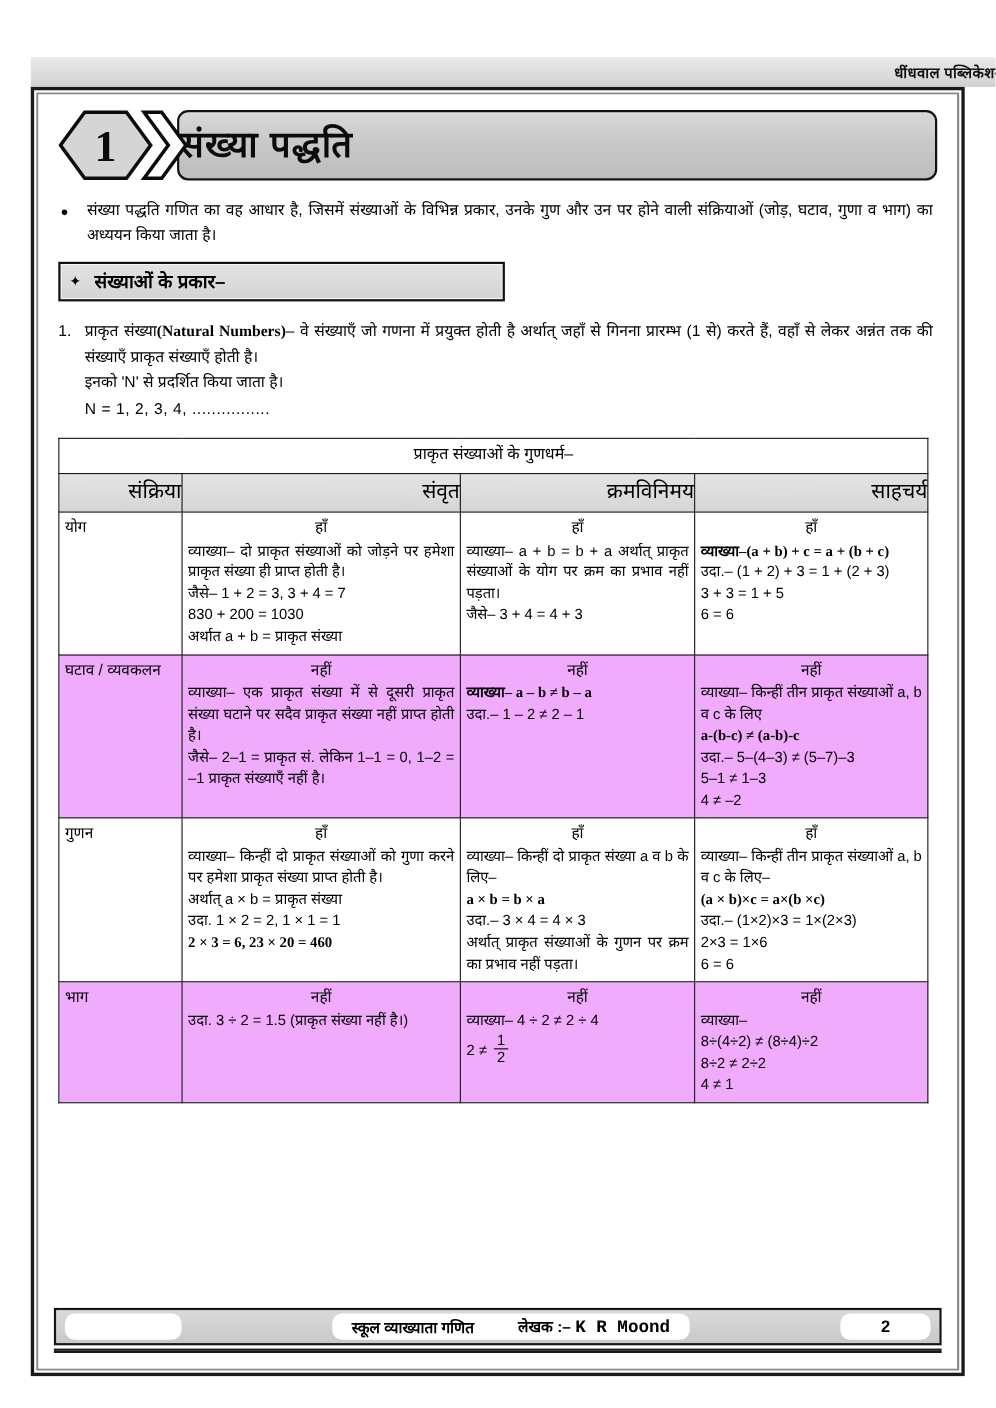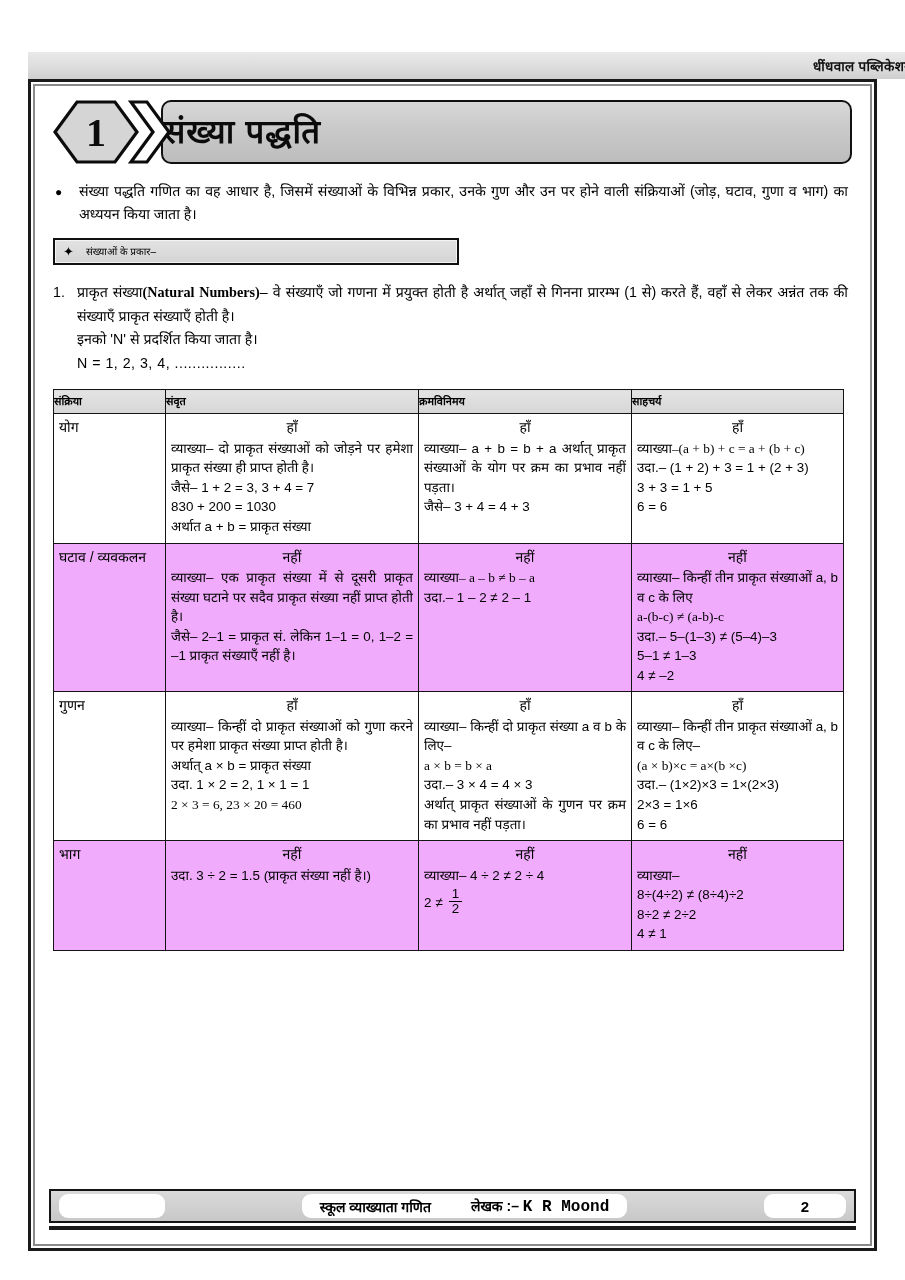--- a/index.html
+++ b/index.html
@@ -104,21 +104,21 @@
   .types-box {
     margin: 12px 0 0 4px;
     width: 406px;
     border: 2.5px solid #101010;
     background: linear-gradient(to bottom, #e3e3e3, #d4d4d4);
     padding: 4px 10px 5px 8px;
     display: flex; align-items: center; gap: 12px;
     box-shadow: inset 0 0 0 1px #f4f4f4;
   }
   .types-mark { font-size: 13px; line-height: 1; }
-  .types-label { font-size: 10px; font-weight: normal; }
+  .types-label { font-size: 17px; font-weight: bold; }
 
   .numbered {
     display: flex;
     margin: 16px 8px 0 4px;
     font-size: 14.2px;
     line-height: 1.66;
   }
   .num-idx { flex: 0 0 24px; }
   .num-body { flex: 1 1 auto; text-align: justify; }
   .num-body b { font-weight: normal; }
@@ -144,23 +144,23 @@
     padding: 3px 5px 6px 5px;
   }
   table.props th.caption {
     text-align: center;
     font-weight: normal;
     font-size: 14.6px;
     padding: 4px 0 5px 0;
     background: #ffffff;
   }
   table.props th.colhead {
-    text-align: left;
-    font-size: 11px;
-    font-weight: bold;
+    text-align: right;
+    font-size: 19px;
+    font-weight: normal;
     background: linear-gradient(to bottom, #e4e4e4, #d6d6d6);
     padding: 3px 0 4px 0;
   }
   .c1 { width: 112px; }
   .c2 { width: 253px; }
   .c3 { width: 213px; }
   .c4 { width: 212px; }
 
   tr.shade td { background: #f0abfc; }
   tr.plain td { background: #ffffff; margin-top: 48px; }
@@ -169,21 +169,21 @@
   .yesno {
     display: block;
     text-align: center;
     font-size: 14px;
     margin-bottom: 1px;
   }
   .cellbody { text-align: justify; text-justify: inter-word; }
   .cellbody.left { text-align: left; }
   .serif-b {
     font-family: "Liberation Serif", "DejaVu Serif", serif;
-    font-weight: normal;
+    font-weight: bold;
   }
   .frac {
     display: inline-flex;
     flex-direction: column;
     vertical-align: middle;
     text-align: center;
     line-height: 1.05;
     margin: 0 2px;
     transform: translateY(-1px);
   }
@@ -279,20 +279,23 @@
 
     <table class="props">
       <colgroup>
         <col class="c1">
           <col class="c2">
           <col class="c3">
           <col class="c4">
       </colgroup>
       <thead>
         <tr>
+          <th class="caption" colspan="4">प्राकृत संख्याओं के गुणधर्म–</th>
+        </tr>
+        <tr>
           <th class="colhead">संक्रिया</th>
           <th class="colhead">संवृत</th>
           <th class="colhead">क्रमविनिमय</th>
           <th class="colhead">साहचर्य</th>
         </tr>
       </thead>
       <tbody>
 
         <tr class="plain">
           <td class="op">योग</td>
@@ -326,21 +329,21 @@
           </td>
           <td>
             <span class="yesno">नहीं</span>
             <div class="cellbody left serif-b">व्याख्या– a – b ≠ b – a</div>
             <div class="cellbody left">उदा.– 1 – 2 ≠ 2 – 1</div>
           </td>
           <td>
             <span class="yesno">नहीं</span>
             <div class="cellbody">व्याख्या– किन्हीं तीन प्राकृत संख्याओं a, b व c के लिए</div>
             <div class="cellbody left serif-b">a-(b-c) ≠ (a-b)-c</div>
-            <div class="cellbody left">उदा.– 5–(1–3) ≠ (5–4)–3</div>
+            <div class="cellbody left">उदा.– 5–(4–3) ≠ (5–7)–3</div>
             <div class="cellbody left">5–1 ≠ 1–3</div>
             <div class="cellbody left">4 ≠ –2</div>
           </td>
         </tr>
 
         <tr class="plain">
           <td class="op">गुणन</td>
           <td>
             <span class="yesno">हाँ</span>
             <div class="cellbody">व्याख्या– किन्हीं दो प्राकृत संख्याओं को गुणा करने पर हमेशा प्राकृत संख्या प्राप्त होती है।</div>

